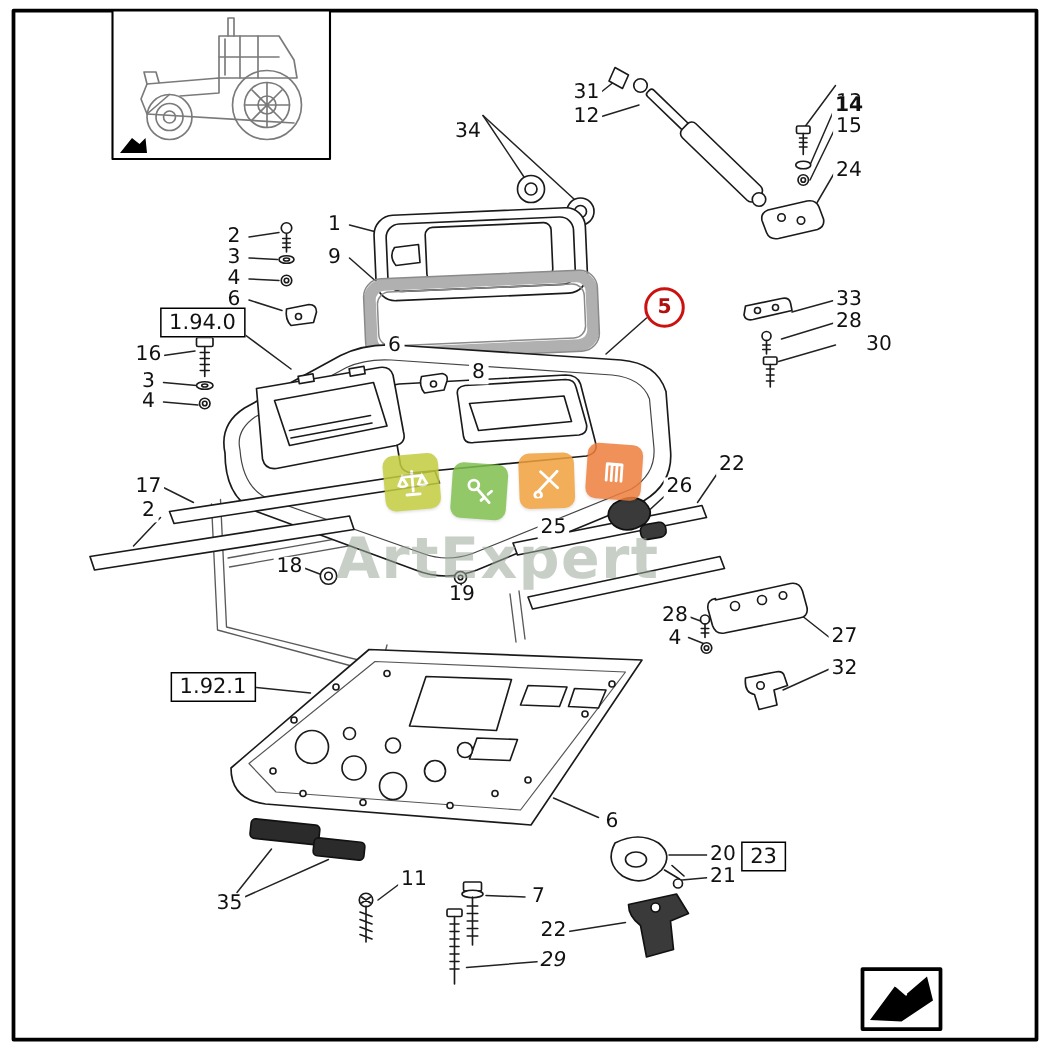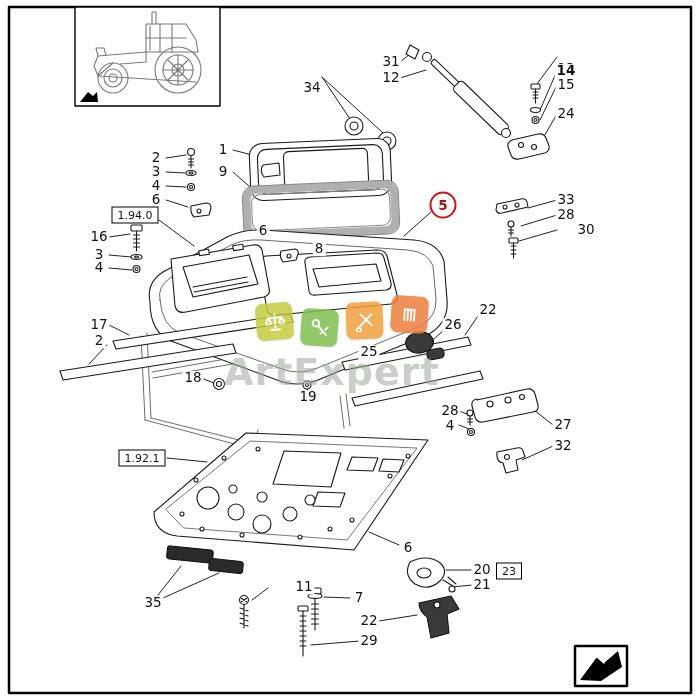--- a/index.html
+++ b/index.html
@@ -21,21 +21,21 @@
     position:absolute;left:224px;top:350px;width:215px;text-align:center;
     font-size:38px;letter-spacing:1px;color:#9aa89a;opacity:.55;
   }
   
   .callout-layer{position:absolute;left:0;top:0;width:700px;height:700px;z-index:3;}
   .callout{
     position:absolute;transform:translate(-50%,-50%);
     font-size:13.5px;line-height:1;color:#111;background:#fff;padding:0 2px;
     white-space:nowrap;
   }
-  .callout.boxed{border:1.5px solid #000;padding:2px 5px;font-size:11px;}
+  .callout.boxed{border:1.5px solid #000;padding:2px 5px;font-size:14px;}
   .callout.circled{
     width:23px;height:23px;border:2.2px solid #cc1111;border-radius:50%;
     background:transparent;color:#b01010;font-weight:bold;
     display:flex;align-items:center;justify-content:center;padding:0;
   }
 </style>
 </head>
 <body>
 
 <div class="page">
@@ -376,22 +376,22 @@
       <span class="callout" style="left: 369px; top: 352px;">25</span>
       <span class="callout" style="left: 453px; top: 325px;">26</span>
       <span class="callout" style="left: 488px; top: 310px;">22</span>
       <span class="callout" style="left: 450px; top: 411px;">28</span>
       <span class="callout" style="left: 450px; top: 426px;">4</span>
       <span class="callout" style="left: 563px; top: 425px; text-align: center;">27</span>
       <span class="callout" style="left: 563px; top: 446px; text-align: right;">32</span>
       <span class="callout boxed" style="left: 142px; top: 458px;">1.92.1</span>
       <span class="callout" style="left: 408px; top: 548px;">6</span>
       <span class="callout" style="left: 153px; top: 603px;">35</span>
-      <span class="callout" style="left: 276px; top: 587px; margin-left: 28px;">11</span>
+      <span class="callout" style="left: 276px; top: 587px;">11</span>
       <span class="callout" style="left: 359px; top: 598px;">7</span>
       <span class="callout" style="left: 369px; top: 621px;">22</span>
-      <span class="callout" style="left: 369px; top: 641px;">29</span>
+      <span class="callout" style="left: 369px; top: 641px; font-style: italic;">29</span>
       <span class="callout" style="left: 482px; top: 570px;">20</span>
       <span class="callout" style="left: 482px; top: 585px;">21</span>
       <span class="callout boxed" style="left: 509px; top: 571px;">23</span>
     </div>
 
 </div>
 
 </body></html>

